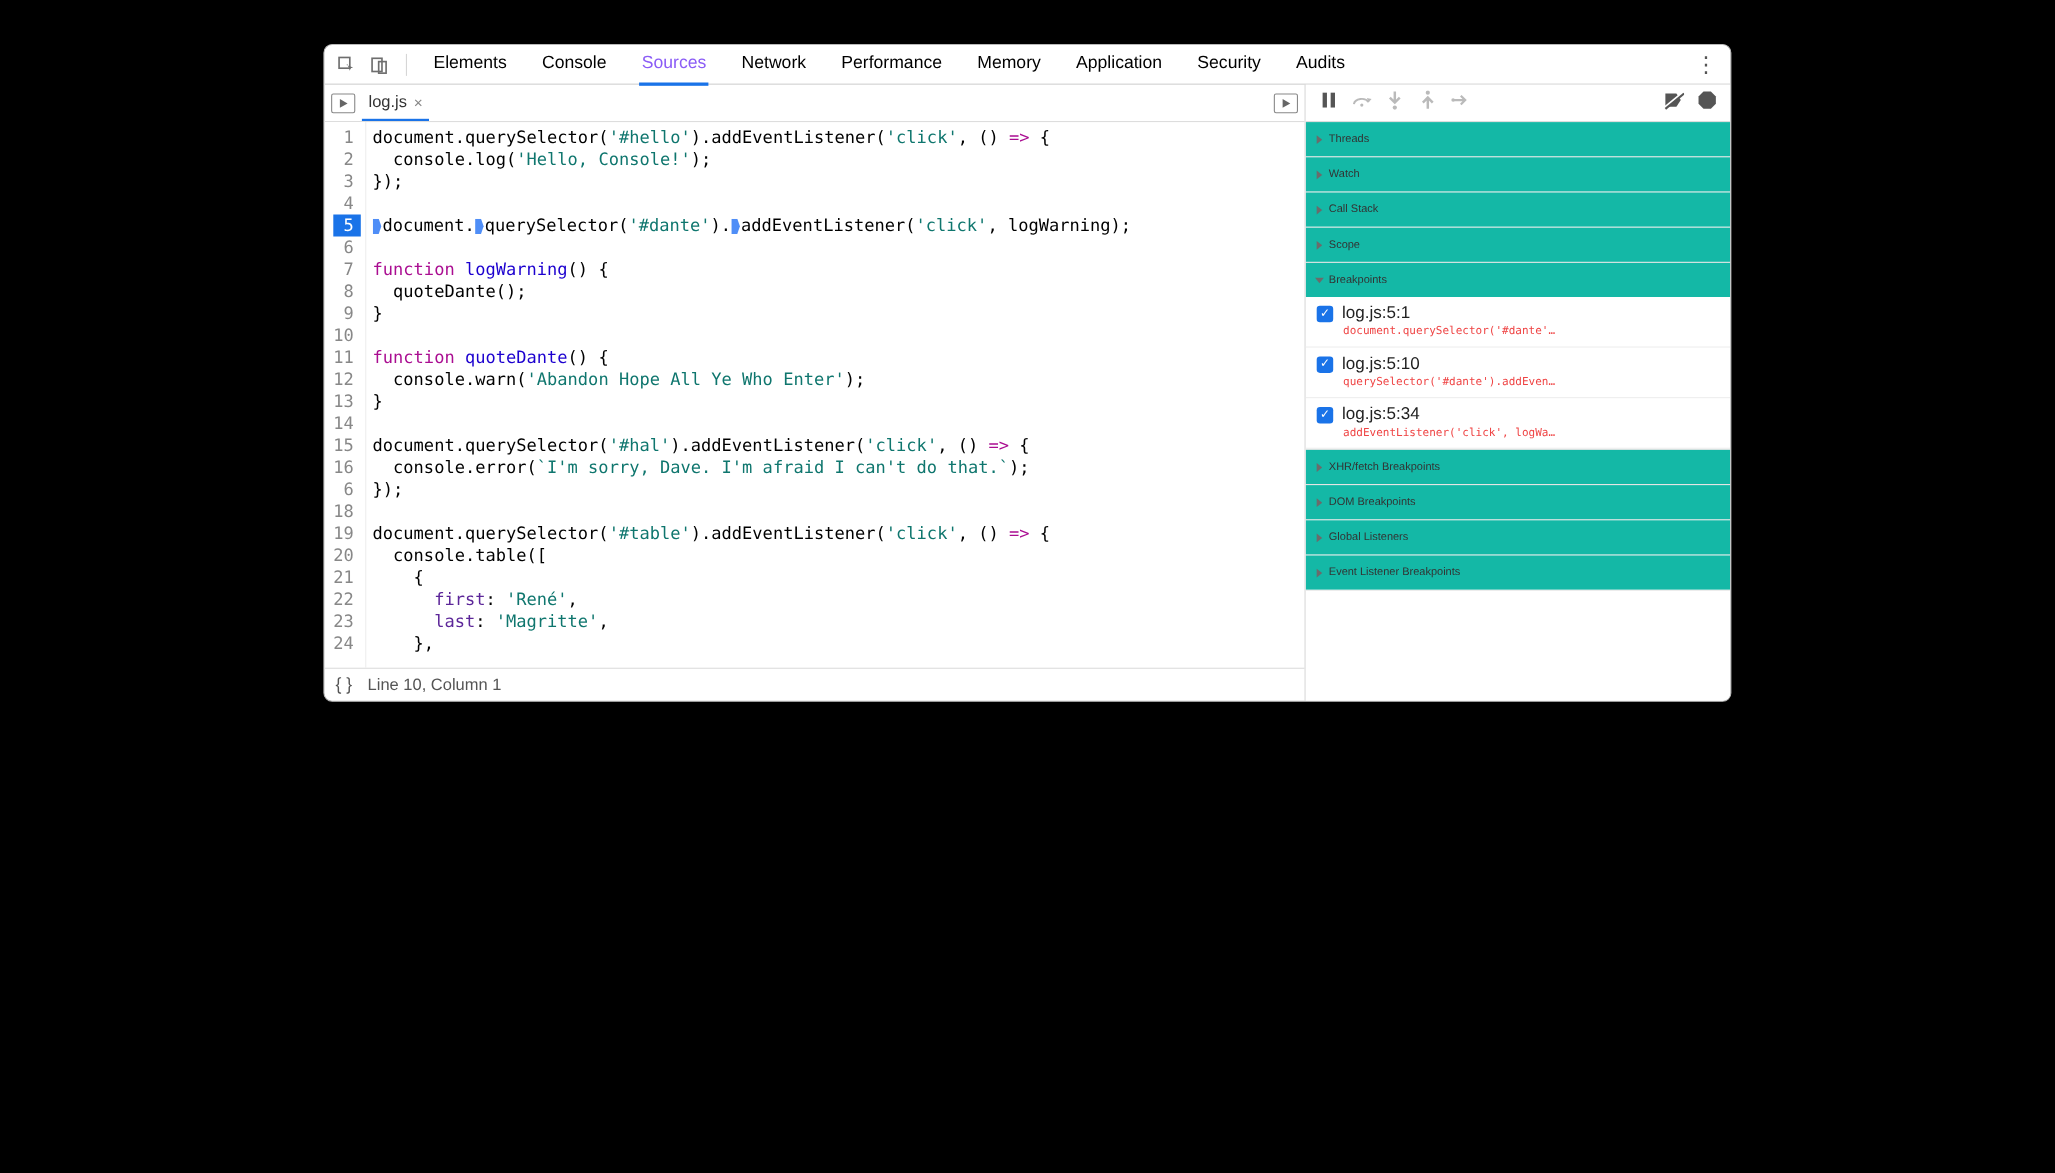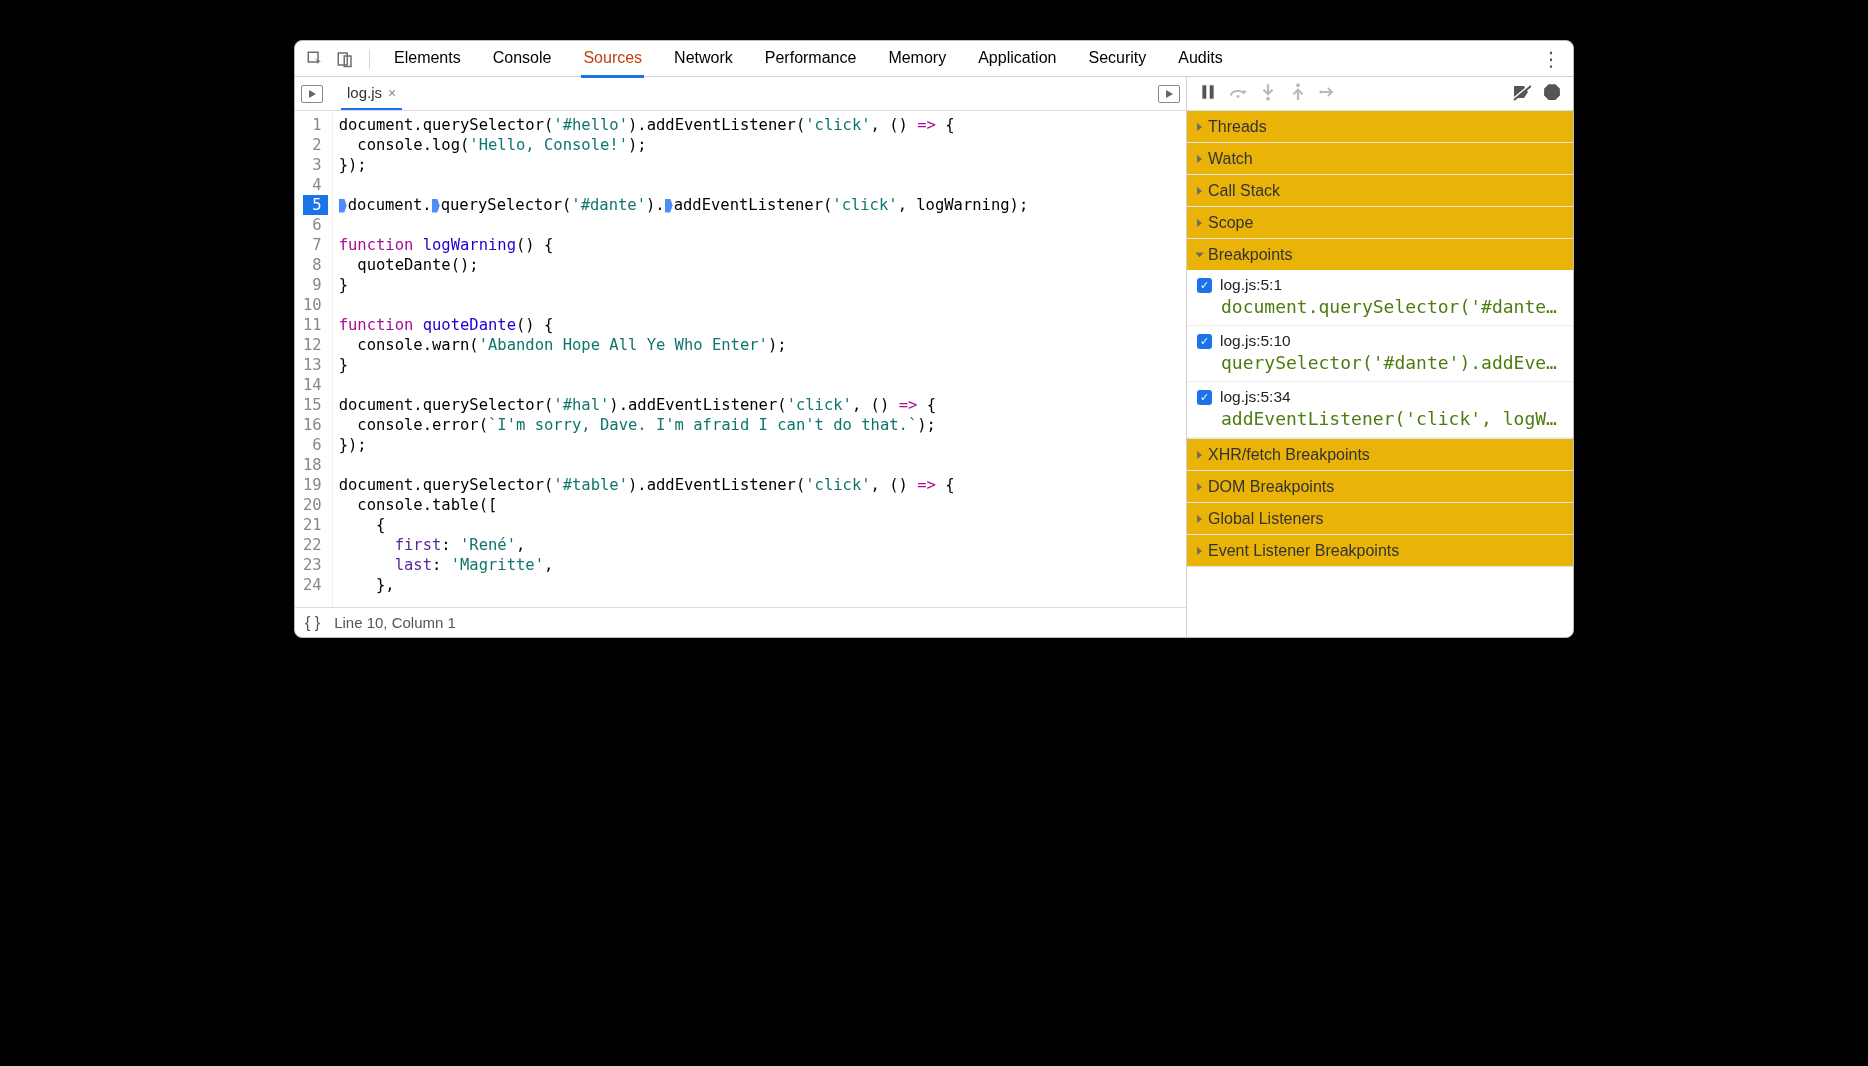--- a/index.html
+++ b/index.html
@@ -38,26 +38,26 @@
   .title { position:absolute; left:0; right:0; text-align:center; font-size:15px; color:#4b4b4b; pointer-events:none;}
   
   .tabbar {
     height:36px; border-bottom:1px solid #d0d0d0; display:flex; align-items:center;
     padding:0 8px; gap:6px; color:#555;
   }
   .icon-btn{width:24px;height:24px;display:flex;align-items:center;justify-content:center;color:#6e6e6e;}
   .divider{width:1px;height:20px;background:#d6d6d6;margin:0 6px;}
   .tabs{display:flex;gap:28px;margin-left:10px;flex:1;}
   .tab{font-size:16px;color:#000000;padding:8px 2px;cursor:pointer;}
-  .tab.active{color:#c2410c;border-bottom:3px solid #1a73e8;margin-bottom:-1px;}
+  .tab.active{color:#8b5cf6;border-bottom:3px solid #1a73e8;margin-bottom:-1px;}
   .kebab{margin-left:auto;font-size:20px;color:#555;padding:0 4px;}
   
   .workspace{display:flex;height:560px;}
   .main{flex:1 1 auto;display:flex;flex-direction:column;border-right:1px solid #d0d0d0;min-width:0;}
-  .filetabs{height:34px;border-bottom:1px solid #ddd;display:flex;align-items:center;padding:0 6px;gap:12px;}
+  .filetabs{height:34px;border-bottom:1px solid #ddd;display:flex;align-items:center;padding:0 6px;gap:0;}
   .runbox{width:22px;height:18px;border:1px solid #888;border-radius:2px;display:flex;align-items:center;justify-content:center;font-size:10px;color:#555;}
   .filetab{display:flex;align-items:center;gap:6px;padding:0 6px;height:100%;border-bottom:2px solid #1a73e8;color:#333;font-size:15px;margin-left:6px;}
   .closex{color:#888;font-size:14px;}
   .rightplay{margin-left:auto;}
   .code{flex:1;overflow:hidden;display:flex;font-family:Menlo,Consolas,monospace;font-size:15.5px;line-height:20px;}
   .gutter{background:#fff;text-align:right;color:#888;padding:4px 4px 4px 8px;user-select:none;border-right:1px solid #eee;}
   .gutter .ln{height:20px;padding-right:6px;}
   .gutter .ln.bp{background:#1a73e8;color:#fff;}
   .src{padding:4px 6px;white-space:pre;color:#000;}
   .src .row{height:20px;}
@@ -68,27 +68,27 @@
   .bpspan{display:inline-block;background:#4f8ef7;width:8px;height:14px;clip-path:polygon(0 0,70% 0,100% 50%,70% 100%,0 100%);vertical-align:middle;margin-right:1px;}
   .statusbar{height:30px;border-top:1px solid #ddd;display:flex;align-items:center;padding:0 10px;gap:14px;color:#555;font-size:15px;}
   .brace{font-size:16px;color:#555;}
   
   .side{width:386px;display:flex;flex-direction:column;background:#fff;}
   .dbgbar{height:34px;border-bottom:1px solid #ddd;display:flex;align-items:center;gap:12px;padding:0 12px;color:#6b6b6b;}
   .dbgbar svg,.dbgbar .glyph{width:18px;height:18px;}
   .dbgspacer{flex:1;}
   .sections{flex:1;overflow:auto;}
   .section{border-bottom:1px solid #e4e4e4;}
-  .section-h{height:31px;display:flex;align-items:center;padding:0 10px;gap:6px;font-size:16px;color:#333;background:#eab308;cursor:pointer;}
+  .section-h{height:31px;display:flex;align-items:center;padding:0 10px;gap:6px;font-size:10px;color:#333;background:#14b8a6;cursor:pointer;}
   .tri{display:inline-block;width:0;height:0;border-left:5px solid #6b6b6b;border-top:4px solid transparent;border-bottom:4px solid transparent;}
   .tri.down{transform:rotate(90deg);}
   .bpitem{padding:6px 10px 8px 10px;border-bottom:1px solid #eee;}
   .bpitem .row1{display:flex;align-items:center;gap:8px;font-size:15.5px;color:#222;}
   .chk{width:15px;height:15px;border-radius:3px;background:#1a73e8;display:flex;align-items:center;justify-content:center;color:#fff;font-size:11px;line-height:1;}
-  .bpitem .row2{font-family:Menlo,Consolas,monospace;font-size:18px;color:#4d7c0f;margin-left:24px;margin-top:2px;white-space:nowrap;overflow:hidden;text-overflow:ellipsis;}
+  .bpitem .row2{font-family:Menlo,Consolas,monospace;font-size:10px;color:#ef4444;margin-left:24px;margin-top:2px;white-space:nowrap;overflow:hidden;text-overflow:ellipsis;}
 </style>
 </head>
 <body>
 
 <div class="window">
 
 
   <div class="tabbar">
     <div class="icon-btn">
       <svg viewBox="0 0 24 24" width="18" height="18" fill="none" stroke="currentColor" stroke-width="2">

